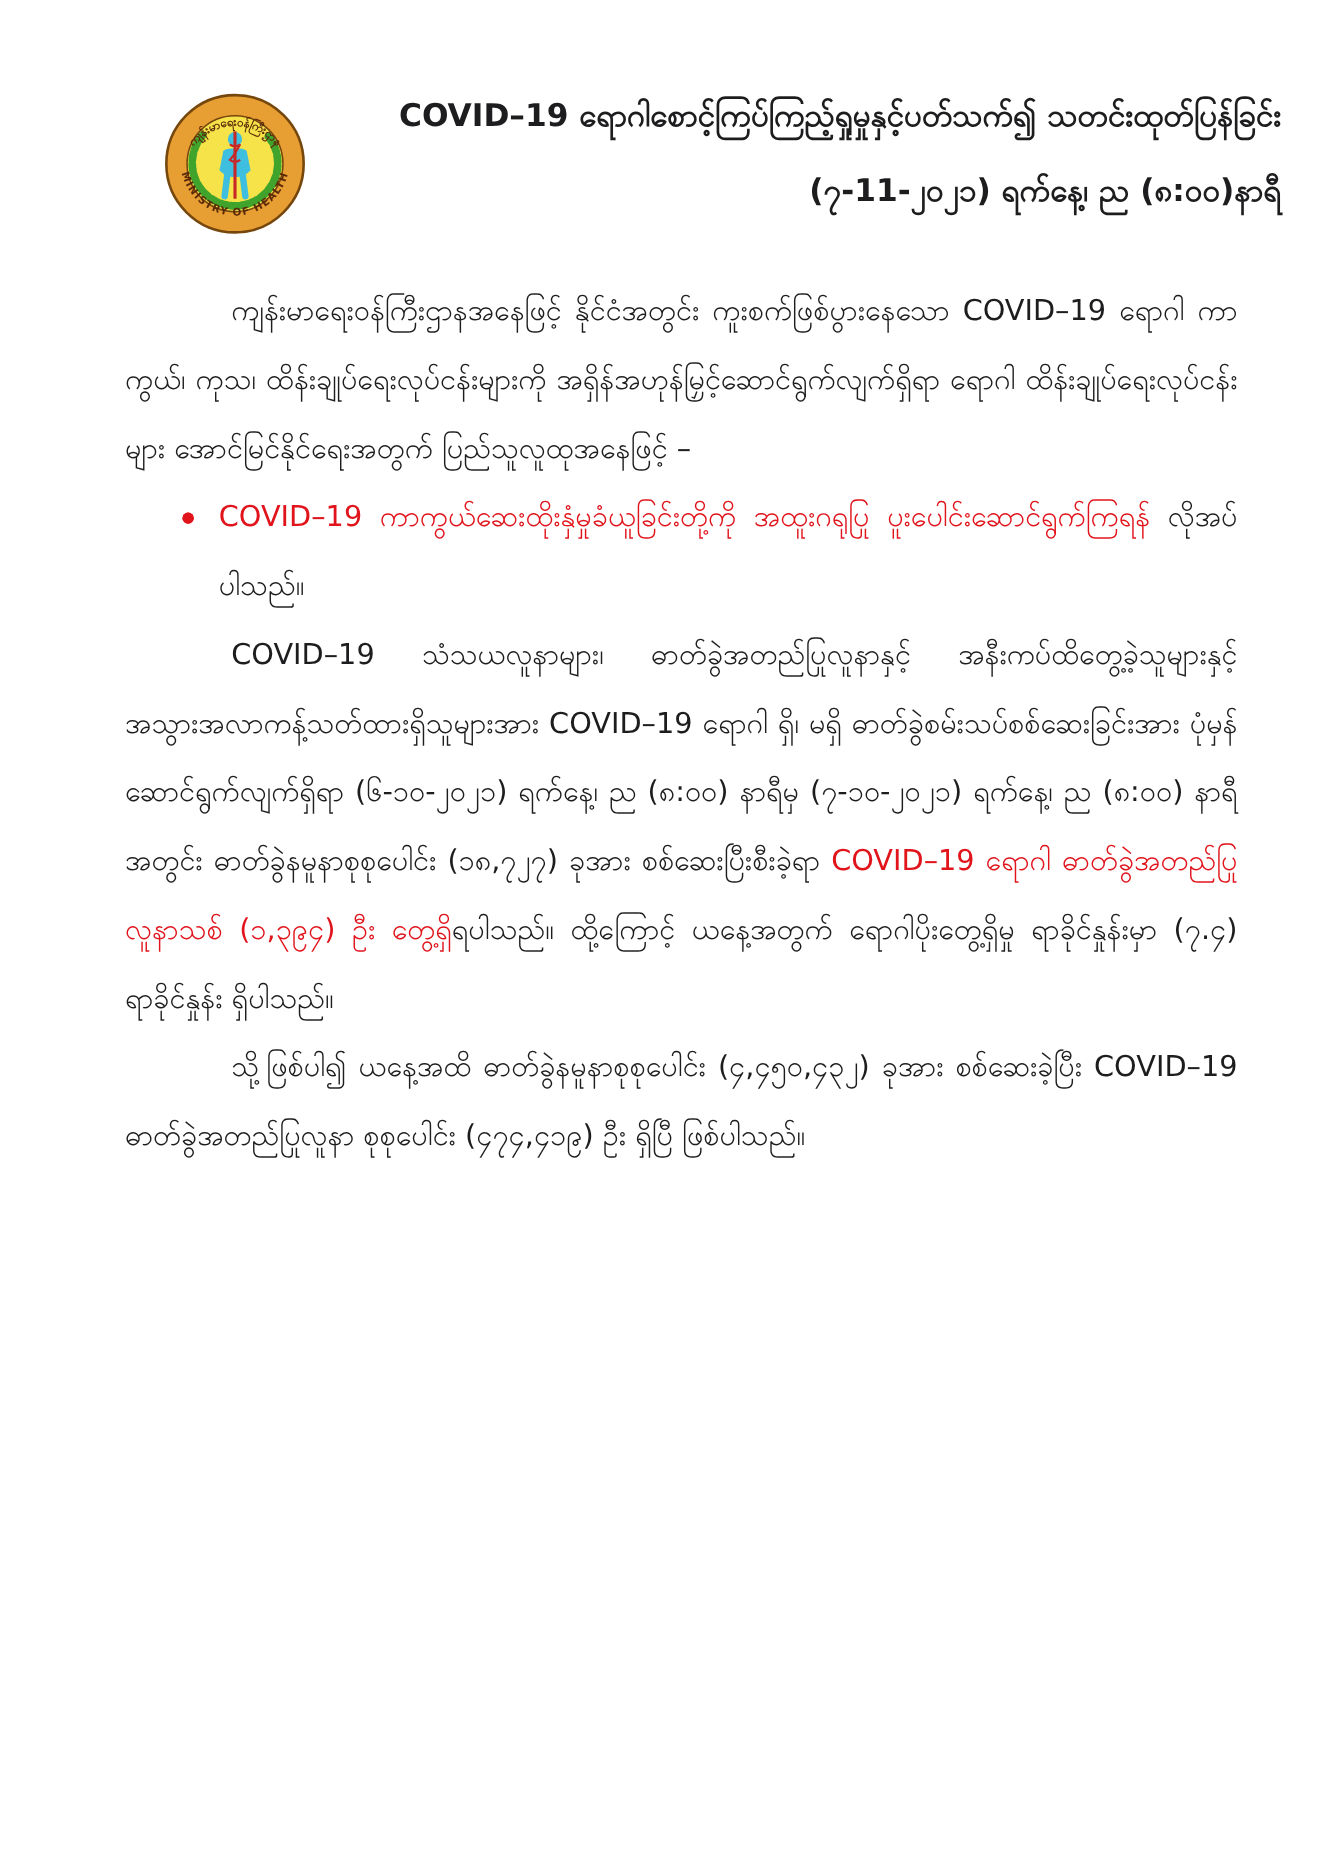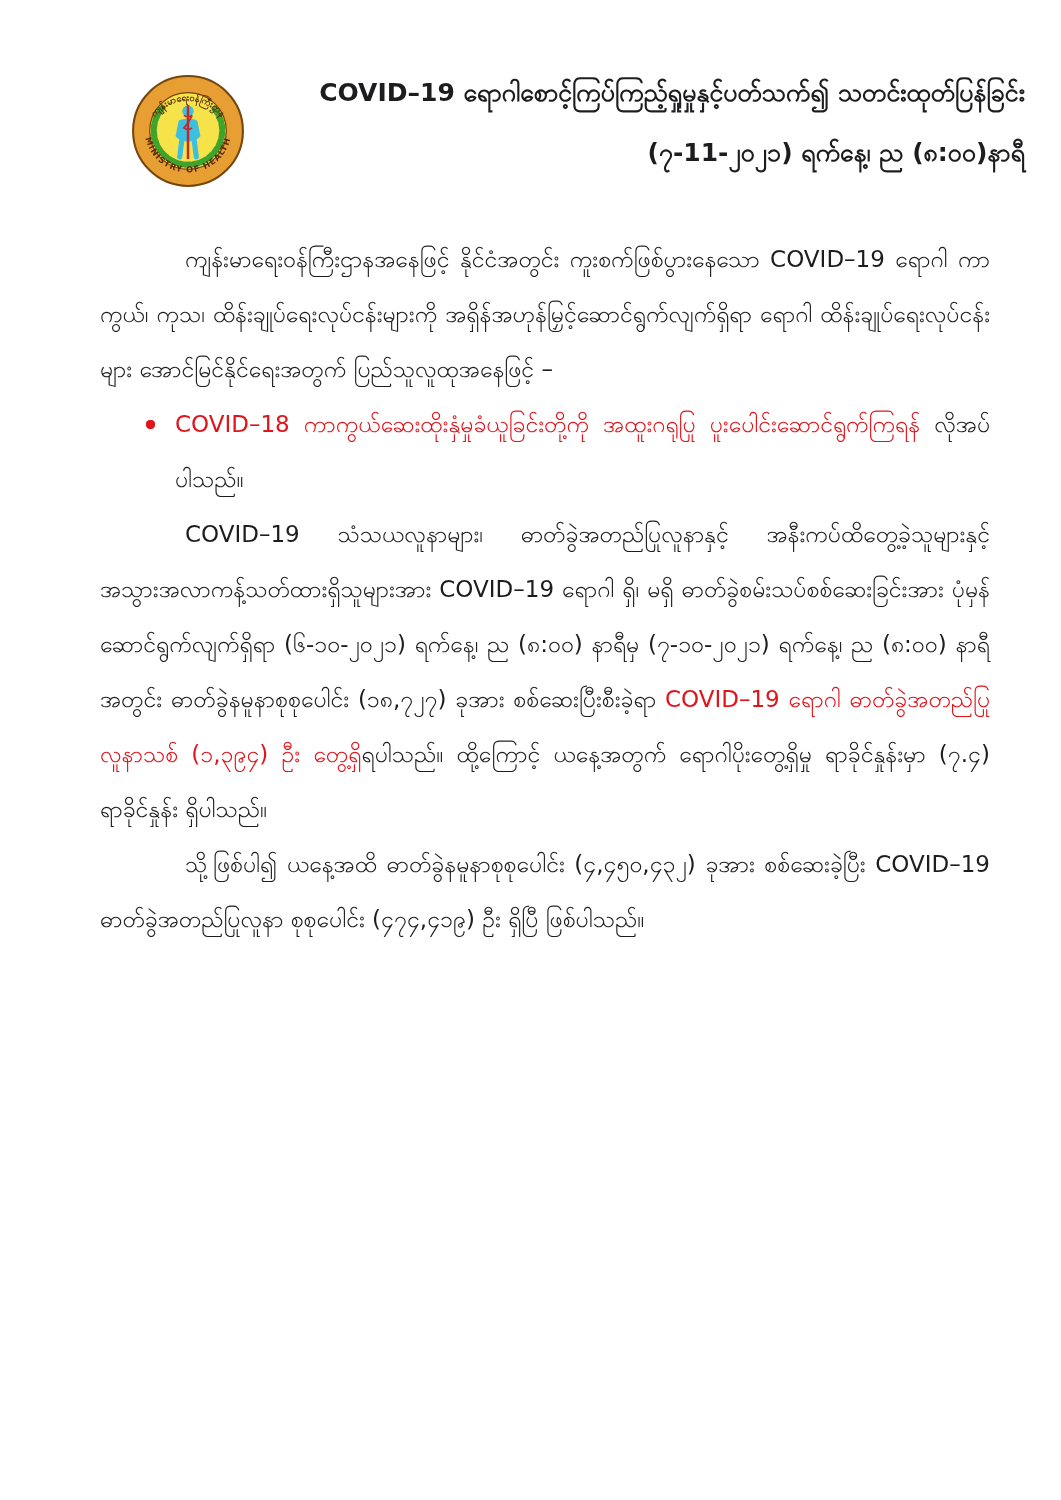--- a/index.html
+++ b/index.html
@@ -22,21 +22,21 @@
     position:absolute; left:245px; right:36px; top:74px;
     text-align:right;
   }
   .title-line {
     font-size:25px; font-weight:bold; line-height:38px;
     color:var(--ink, #1d1d1f);
   }
   .title-line + .title-line { margin-top:22px; }
   
   .body {
-    position:absolute; top:232px; left:100px; right:71px;
+    position:absolute; top:222px; left:100px; right:71px;
     font-size:23px; line-height:55px;
     text-align:justify;
   }
   .para { margin:0; text-indent:85px; }
   .bullets { list-style:none; margin:0; padding:0; }
   .bullets li {
     position:relative;
     padding-left:75px;
     color:var(--red, #e1141c);
     text-align:justify;
@@ -84,21 +84,21 @@
 
   <div class="body">
 
     <p class="para"><span>ကျန်းမာရေးဝန်ကြီးဌာနအနေဖြင့် နိုင်ငံအတွင်း ကူးစက်ဖြစ်ပွားနေသော COVID–19 ရောဂါ ကာကွယ်၊ ကုသ၊ ထိန်းချုပ်ရေးလုပ်ငန်းများကို အရှိန်အဟုန်မြှင့်ဆောင်ရွက်လျက်ရှိရာ ရောဂါ ထိန်းချုပ်ရေးလုပ်ငန်းများ အောင်မြင်နိုင်ရေးအတွက် ပြည်သူလူထုအနေဖြင့် –</span></p>
 
     <ul class="bullets">
       <li>
         <span class="dot"></span><span class="ink"></span>
       </li>
       <li>
-        <span class="dot"></span><span class="red">COVID–18 ကာကွယ်ဆေးထိုးနှံမှုခံယူခြင်းတို့ကို အထူးဂရုပြု ပူးပေါင်းဆောင်ရွက်ကြရန် </span><span class="ink">လိုအပ်ပါသည်။</span>
+        <span class="dot"></span><span class="red">COVID–19 ကာကွယ်ဆေးထိုးနှံမှုခံယူခြင်းတို့ကို အထူးဂရုပြု ပူးပေါင်းဆောင်ရွက်ကြရန် </span><span class="ink">လိုအပ်ပါသည်။</span>
       </li>
     </ul>
 
     <p class="para"><span class="ink">COVID–19 သံသယလူနာများ၊ ဓာတ်ခွဲအတည်ပြုလူနာနှင့် အနီးကပ်ထိတွေ့ခဲ့သူများနှင့် အသွားအလာကန့်သတ်ထားရှိသူများအား COVID–19 ရောဂါ ရှိ၊ မရှိ ဓာတ်ခွဲစမ်းသပ်စစ်ဆေးခြင်းအား ပုံမှန်ဆောင်ရွက်လျက်ရှိရာ (၆-၁၀-၂၀၂၁) ရက်နေ့၊ ည (၈:၀၀) နာရီမှ (၇-၁၀-၂၀၂၁) ရက်နေ့၊ ည (၈:၀၀) နာရီ အတွင်း ဓာတ်ခွဲနမူနာစုစုပေါင်း (၁၈,၇၂၇) ခုအား စစ်ဆေးပြီးစီးခဲ့ရာ </span><span class="red">COVID–19 ရောဂါ ဓာတ်ခွဲအတည်ပြုလူနာသစ် (၁,၃၉၄) ဦး တွေ့ရှိ</span><span class="ink">ရပါသည်။ ထို့ကြောင့် ယနေ့အတွက် ရောဂါပိုးတွေ့ရှိမှု ရာခိုင်နှုန်းမှာ (၇.၄) ရာခိုင်နှုန်း ရှိပါသည်။</span></p>
 
     <p class="para"><span class="ink">သို့ဖြစ်ပါ၍ ယနေ့အထိ ဓာတ်ခွဲနမူနာစုစုပေါင်း (၄,၄၅၀,၄၃၂) ခုအား စစ်ဆေးခဲ့ပြီး COVID–19 ဓာတ်ခွဲအတည်ပြုလူနာ စုစုပေါင်း (၄၇၄,၄၁၉) ဦး ရှိပြီ ဖြစ်ပါသည်။</span></p>
 
   </div>
 </div>
 

